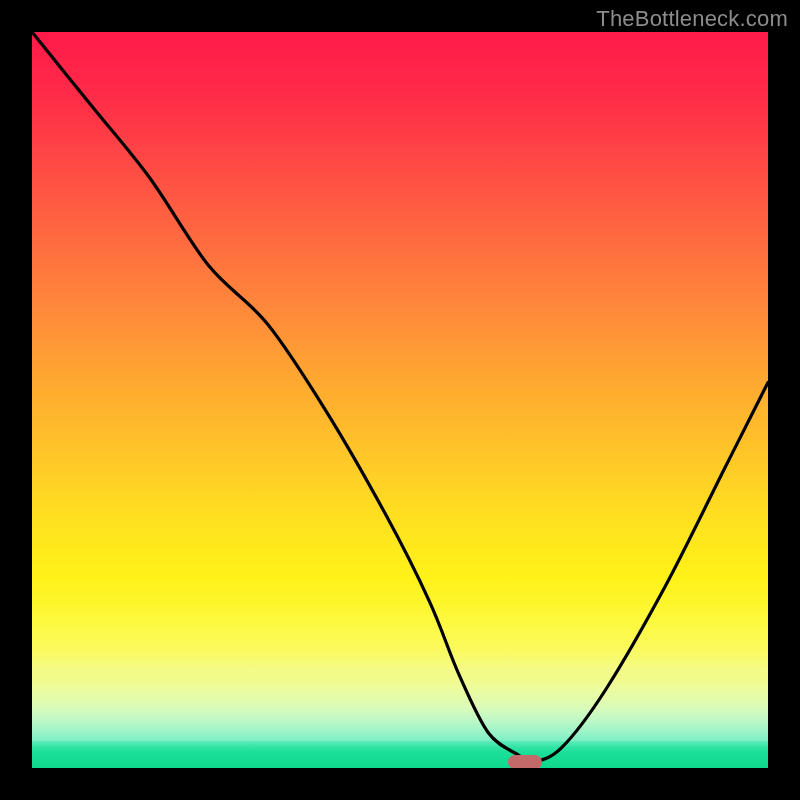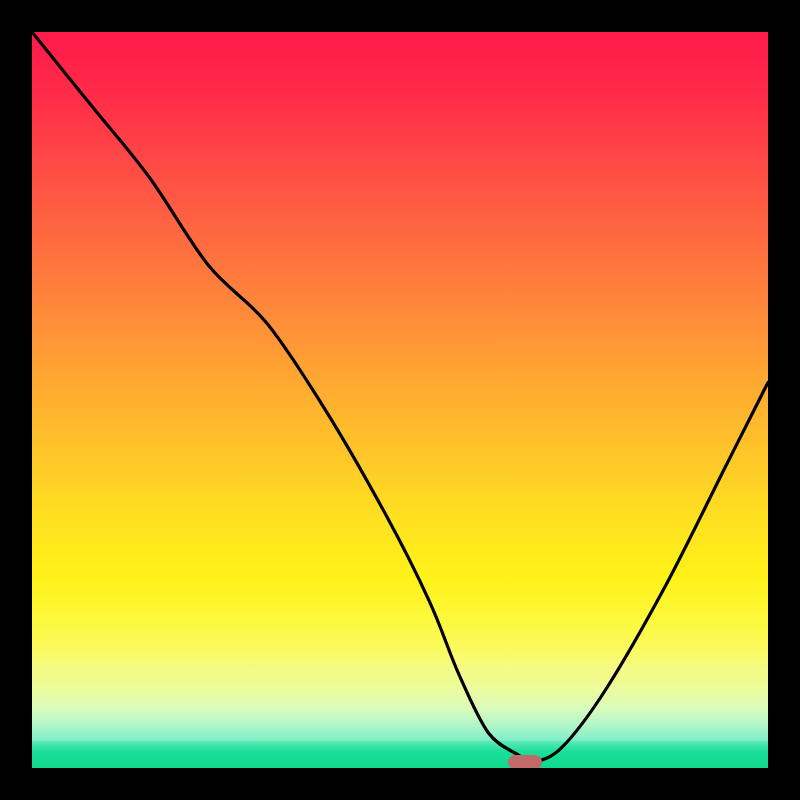--- a/index.html
+++ b/index.html
@@ -116,14 +116,15 @@
     <div class="band band-green"></div>
 
     <svg class="curve-svg" viewBox="0 0 736 736" preserveAspectRatio="none">
       <path id="curve-path" d="M 0.0 0.0 C 9.8 12.2, 39.3 48.7, 58.9 73.0 C 78.5 97.3, 98.1 119.2, 117.8 146.0 C 137.4 172.8, 157.0 209.3, 176.6 233.6 C 196.3 257.9, 215.9 267.7, 235.5 292.0 C 255.1 316.3, 274.8 348.0, 294.4 379.6 C 314.0 411.2, 336.1 450.2, 353.3 481.8 C 370.5 513.4, 385.2 542.6, 397.4 569.4 C 409.7 596.2, 417.1 620.5, 426.9 642.4 C 436.7 664.3, 446.5 687.4, 456.3 700.8 C 466.1 714.2, 478.4 717.8, 485.8 722.7 C 493.1 727.6, 493.1 731.2, 500.5 730.0 C 507.8 728.8, 517.7 727.6, 529.9 715.4 C 542.2 703.2, 556.9 683.8, 574.1 657.0 C 591.3 630.2, 613.3 591.3, 633.0 554.8 C 652.6 518.3, 674.7 472.1, 691.8 438.0 C 709.0 403.9, 728.6 365.0, 736.0 350.4" fill="none" stroke="#000" stroke-width="3.2" stroke-linejoin="round" stroke-linecap="round"></path>
     </svg>
 
     <div id="marker" class="marker" style="left: 493.12px; top: 730px;"></div>
 
   </div>
 
+  <div class="watermark">TheBottleneck.com</div>
 
 </div>
 
 </body></html>

